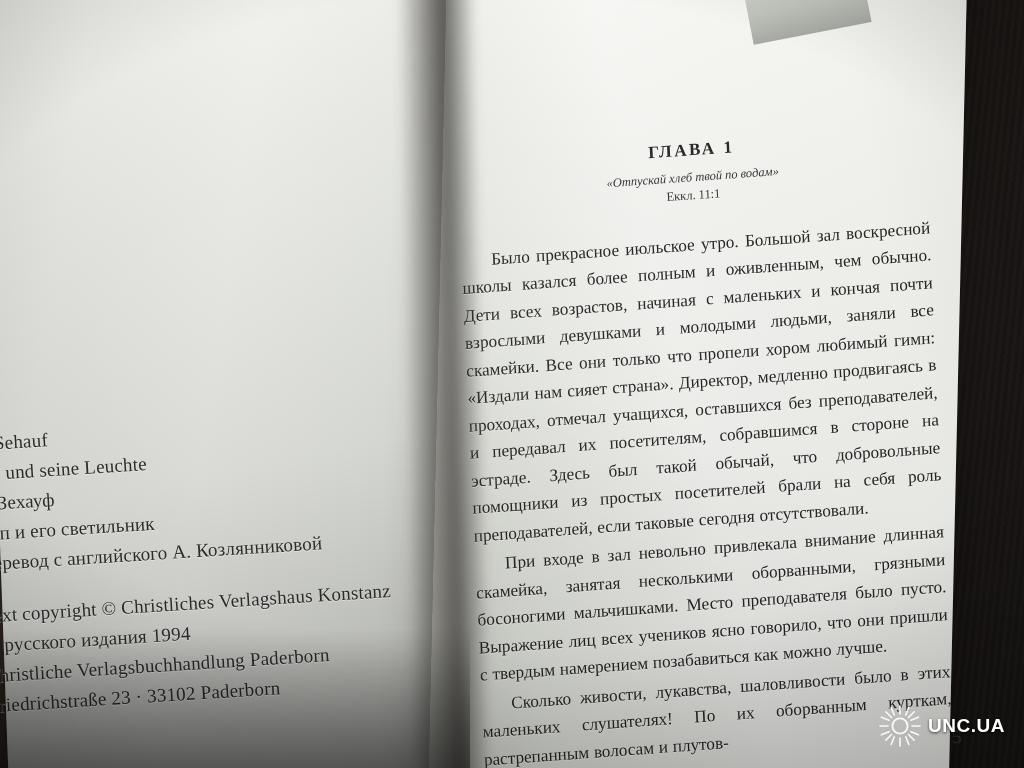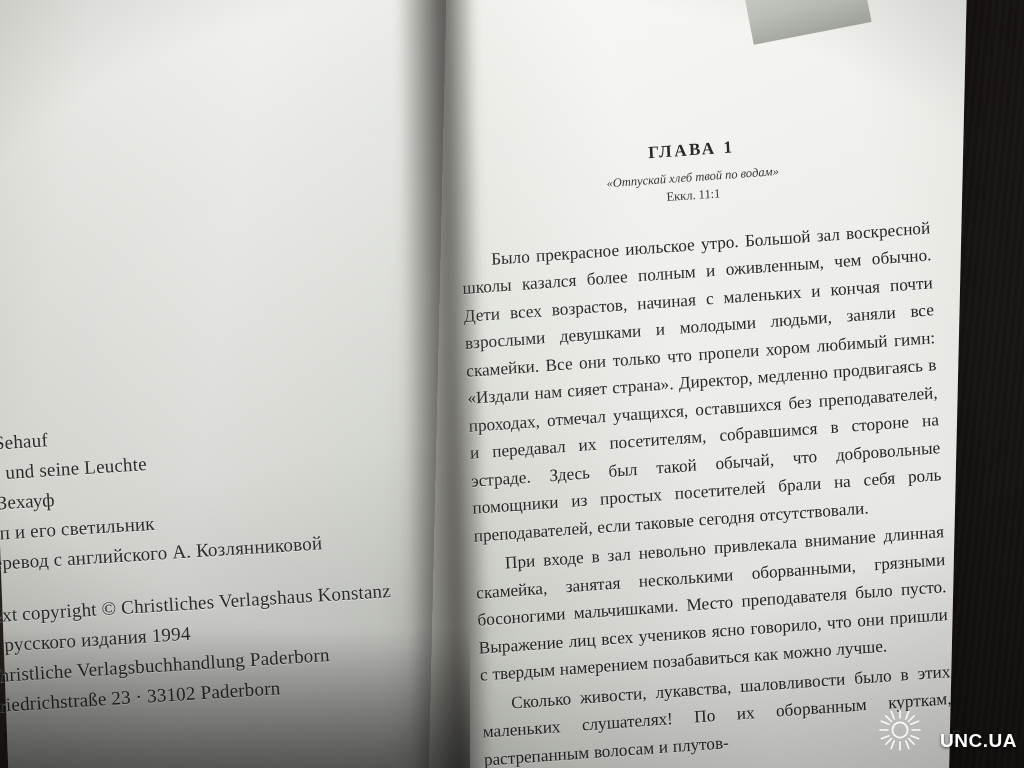--- a/index.html
+++ b/index.html
@@ -165,22 +165,22 @@
   }
 
   
   .watermark {
     position: absolute;
     right: 18px;
     bottom: 16px;
     width: 128px;
     height: 52px;
     display: flex;
-    align-items: flex-end;
-    gap: 18px;
+    align-items: center;
+    gap: 6px;
     color: #ffffff;
     font-family: "Liberation Sans", sans-serif;
   }
   .wm-sun { position: relative; width: 44px; height: 44px; opacity: .92; }
   .wm-text {
     font-size: 19px;
     font-weight: 700;
     letter-spacing: .5px;
     text-shadow: 0 1px 3px rgba(0,0,0,.7);
   }

